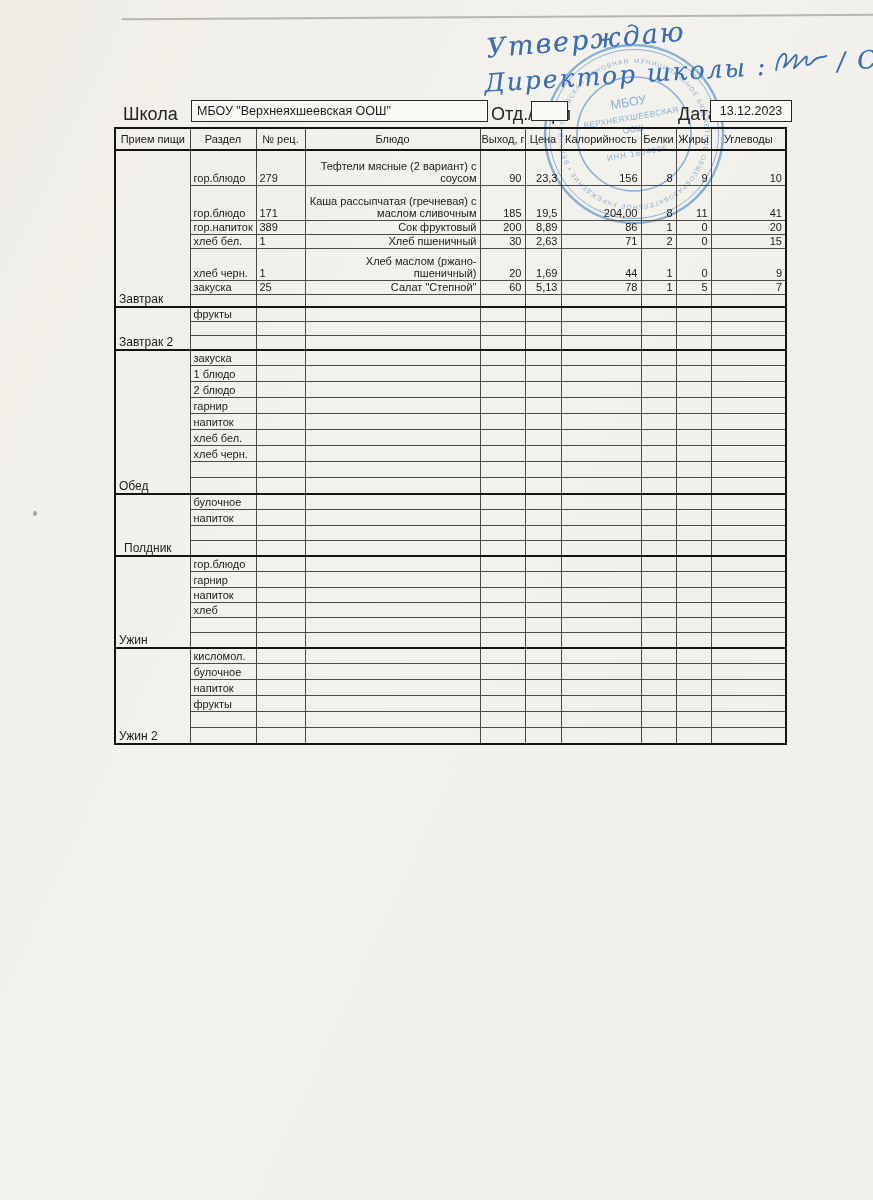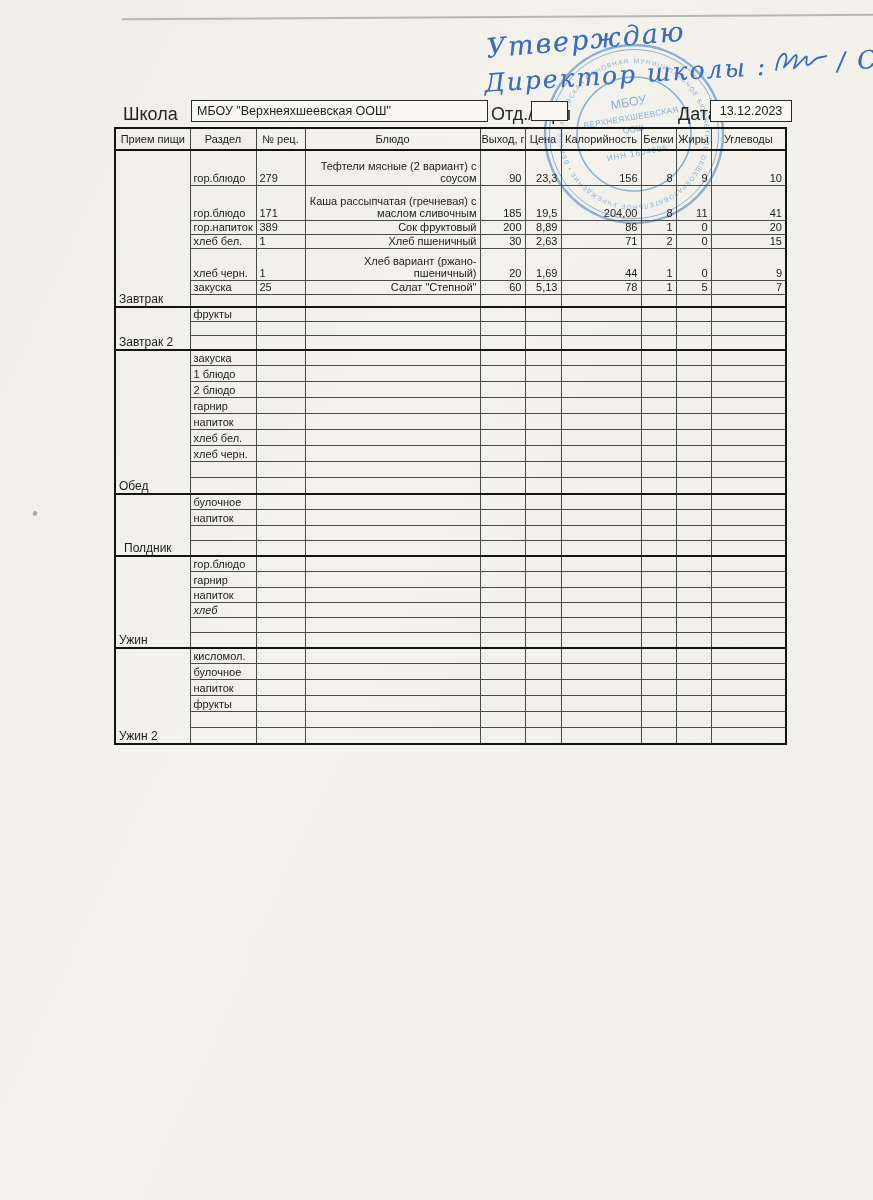--- a/index.html
+++ b/index.html
@@ -197,21 +197,21 @@
           <td class="num">30</td>
           <td class="num price">2,63</td>
           <td class="num kcal">71</td>
           <td class="num">2</td>
           <td class="num">0</td>
           <td class="num carb">15</td>
         </tr>
         <tr style="height: 32px;">
           <td class="razdel">хлеб черн.</td>
           <td class="rec">1</td>
-          <td class="dish">Хлеб вариант (ржано-пшеничный)</td>
+          <td class="dish">Хлеб маслом (ржано-пшеничный)</td>
           <td class="num">20</td>
           <td class="num price">1,69</td>
           <td class="num kcal">44</td>
           <td class="num">1</td>
           <td class="num">0</td>
           <td class="num carb">9</td>
         </tr>
         <tr style="height: 14px;">
           <td class="razdel">закуска</td>
           <td class="rec">25</td>
@@ -440,21 +440,21 @@
           <td class="razdel">напиток</td>
           <td class="rec"></td>
           <td class="dish"></td>
           <td class="num"></td>
           <td class="num price"></td>
           <td class="num kcal"></td>
           <td class="num"></td>
           <td class="num"></td>
           <td class="num carb"></td>
         </tr>
-        <tr style="height: 15px; font-style: italic;">
+        <tr style="height: 15px;">
           <td class="razdel">хлеб</td>
           <td class="rec"></td>
           <td class="dish"></td>
           <td class="num"></td>
           <td class="num price"></td>
           <td class="num kcal"></td>
           <td class="num"></td>
           <td class="num"></td>
           <td class="num carb"></td>
         </tr>

